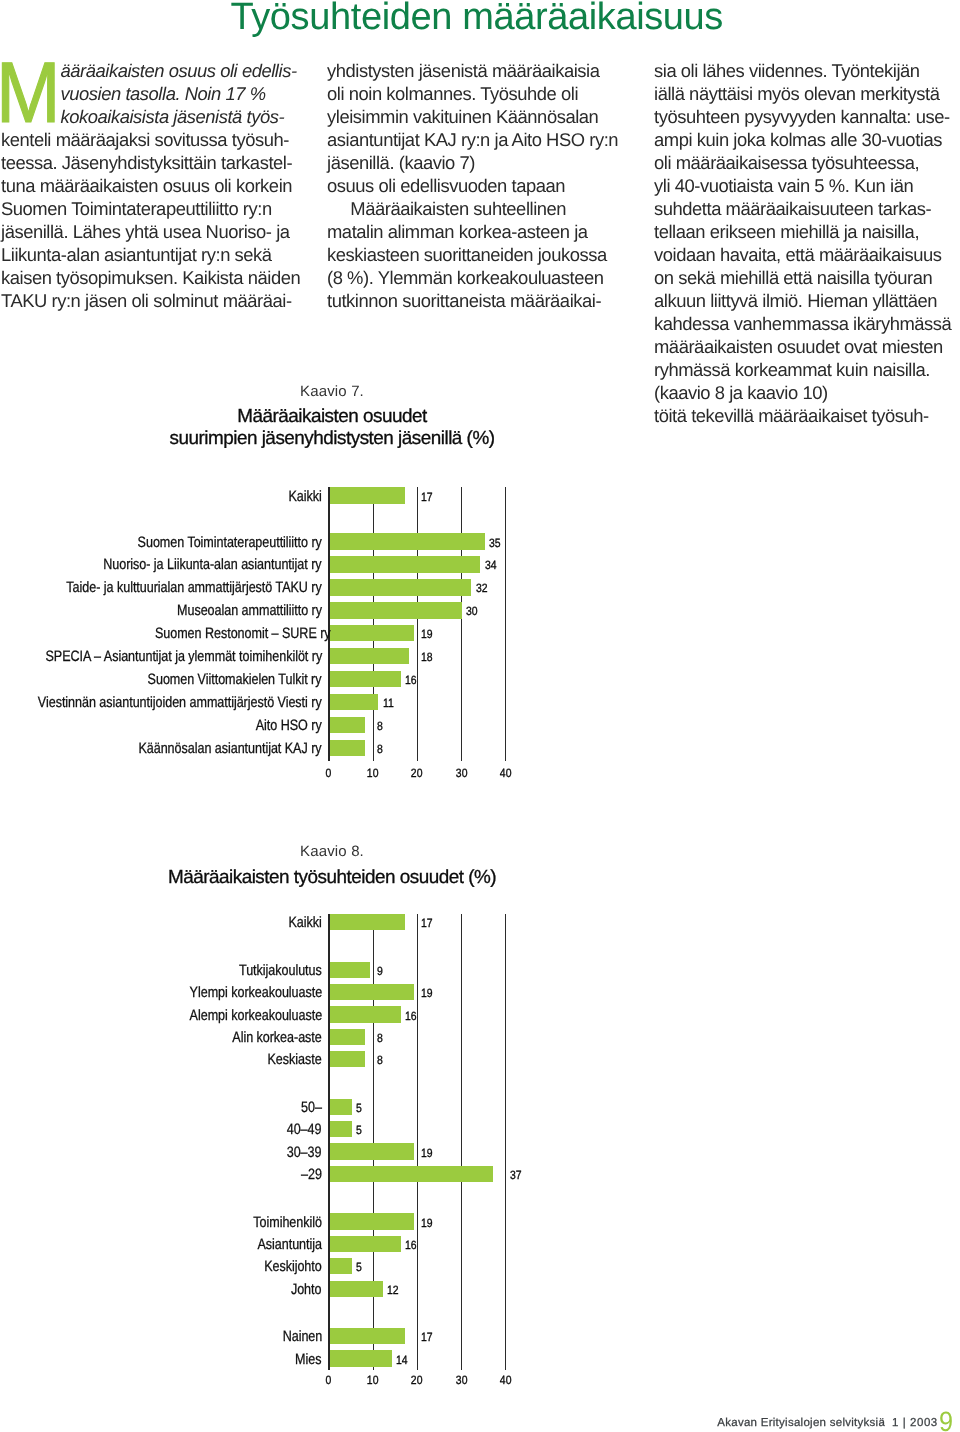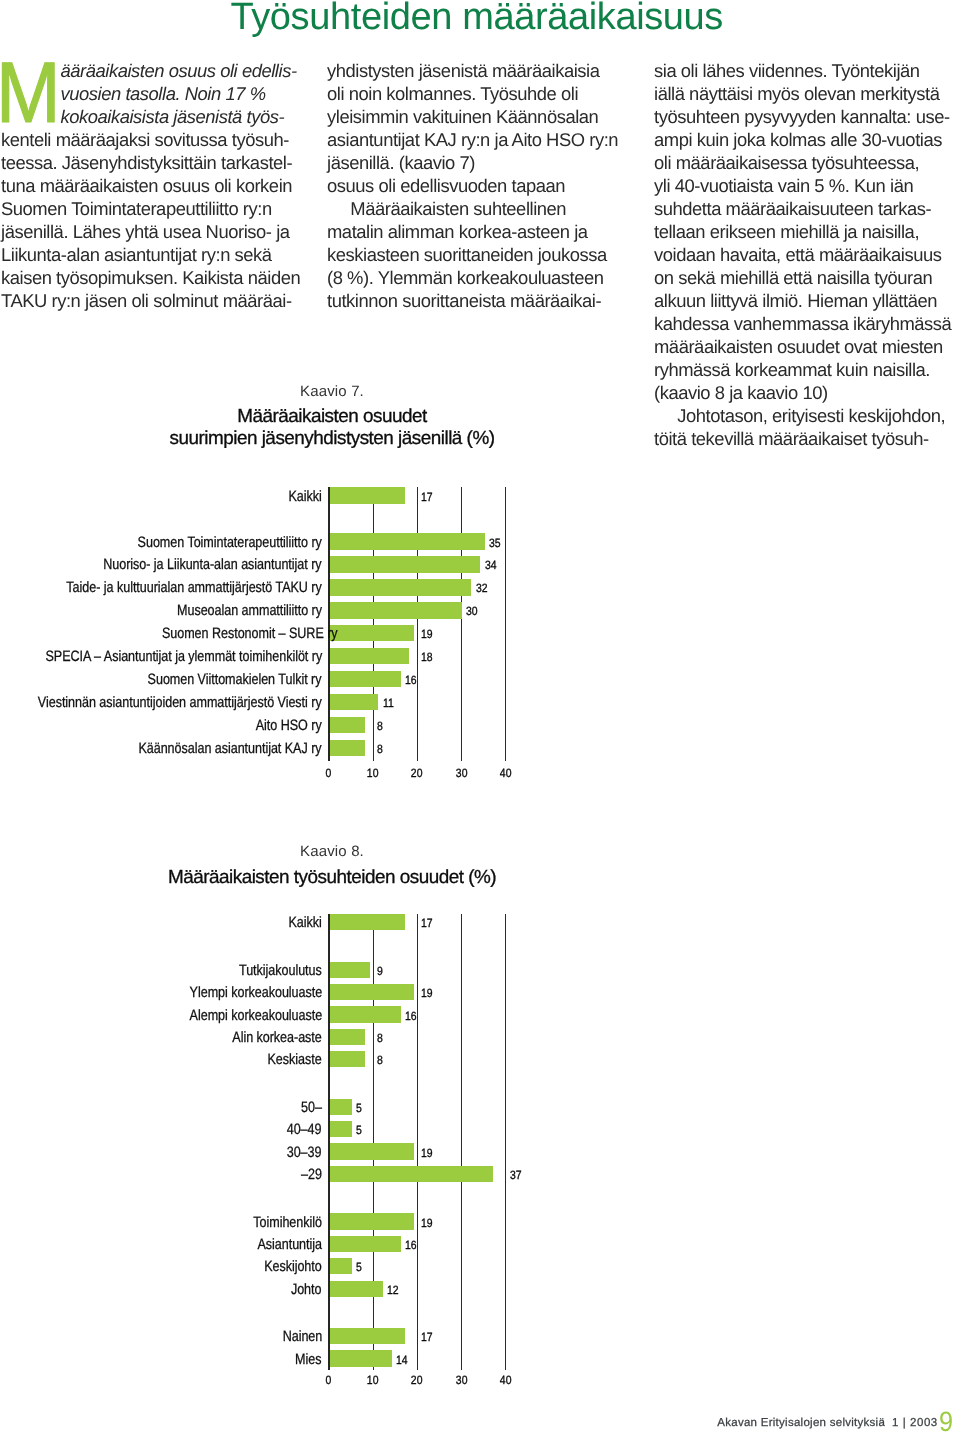--- a/index.html
+++ b/index.html
@@ -92,21 +92,20 @@
   <span class="ln">yli 40-vuotiaista vain 5 %. Kun iän</span>
   <span class="ln">suhdetta määräaikaisuuteen tarkas-</span>
   <span class="ln">tellaan erikseen miehillä ja naisilla,</span>
   <span class="ln">voidaan havaita, että määräaikaisuus</span>
   <span class="ln">on sekä miehillä että naisilla työuran</span>
   <span class="ln">alkuun liittyvä ilmiö. Hieman yllättäen</span>
   <span class="ln">kahdessa vanhemmassa ikäryhmässä</span>
   <span class="ln">määräaikaisten osuudet ovat miesten</span>
   <span class="ln">ryhmässä korkeammat kuin naisilla.</span>
   <span class="ln">(kaavio 8 ja kaavio 10)</span>
-  <span class="ln par">Johtotason, erityisesti keskijohdon,</span>
   <span class="ln">töitä tekevillä määräaikaiset työsuh-</span>
 </div>
 <div class="chart">
   <div class="capline cap1" style="top:382.6px">Kaavio 7.</div>
   <div class="capline cap2" style="top:405.5px">Määräaikaisten osuudet</div>
   <div class="capline cap2" style="top:428.3px">suurimpien jäsenyhdistysten jäsenillä (%)</div>
   <div class="grid" style="left:372.7px;top:487.1px;height:273.5px"></div>
   <div class="grid" style="left:416.7px;top:487.1px;height:273.5px"></div>
   <div class="grid" style="left:460.7px;top:487.1px;height:273.5px"></div>
   <div class="grid" style="left:504.7px;top:487.1px;height:273.5px"></div>
@@ -130,21 +129,21 @@
   <div class="blabelbox" style="left:0px;top:579.4px;width:321.9px">
         <span class="blabel">Taide- ja kulttuurialan ammattijärjestö TAKU ry</span>
       </div>
   <div class="bval" style="left:475.6px;top:582.4px">32</div>
   <div class="bar" style="left:329.9px;top:602.0px;width:132.6px;height:16.5px"></div>
   <div class="blabelbox" style="left:0px;top:602.3px;width:321.9px">
         <span class="blabel">Museoalan ammattiliitto ry</span>
       </div>
   <div class="bval" style="left:465.5px;top:605.3px">30</div>
   <div class="bar" style="left:329.9px;top:624.9px;width:84.0px;height:16.5px"></div>
-  <div class="blabelbox" style="left:16px;top:625.3px;width:321.9px">
+  <div class="blabelbox" style="left:9px;top:625.3px;width:321.9px">
         <span class="blabel">Suomen Restonomit – SURE ry</span>
       </div>
   <div class="bval" style="left:421.3px;top:628.3px">19</div>
   <div class="bar" style="left:329.9px;top:647.9px;width:79.6px;height:16.5px"></div>
   <div class="blabelbox" style="left:0px;top:648.3px;width:321.9px">
         <span class="blabel">SPECIA – Asiantuntijat ja ylemmät toimihenkilöt ry</span>
       </div>
   <div class="bval" style="left:421.3px;top:651.3px">18</div>
   <div class="bar" style="left:329.9px;top:670.9px;width:70.7px;height:16.5px"></div>
   <div class="blabelbox" style="left:0px;top:671.2px;width:321.9px">

